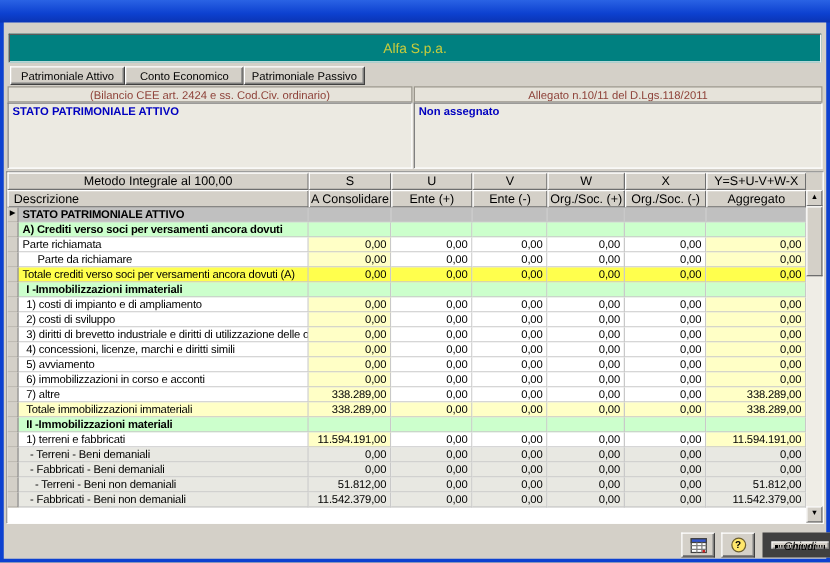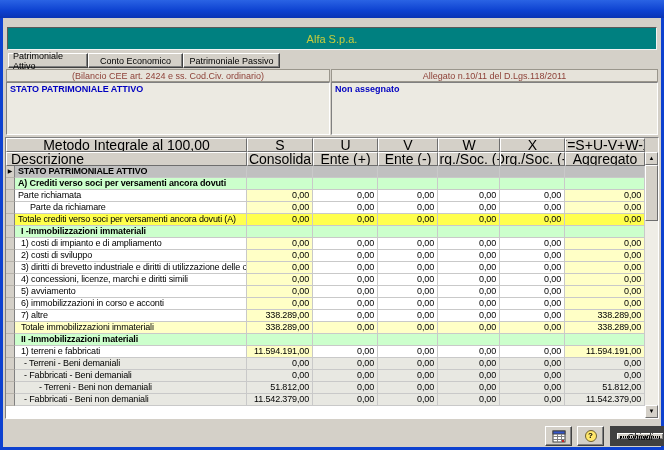--- a/index.html
+++ b/index.html
@@ -29,21 +29,21 @@
   }
   
   .tabs{position:absolute;left:5px;top:35px;height:15px;display:flex;}
   .tab{
     height:15px;background:var(--window-gray,#d4d0c8);
     border:1px solid;border-color:#fff #404040 #404040 #fff;
     box-shadow:inset -1px -1px 0 #808080;
     font-size:9px;color:#000;display:flex;align-items:center;justify-content:center;
     padding:0 4px;
   }
-  .tab.t0{width:80px}.tab.t1{width:97px}.tab.t2{width:95px}
+  .tab.t0{width:92px}.tab.t1{width:97px}.tab.t2{width:95px}
   
   .panel{position:absolute;top:51px;height:66px;}
   .panel.left{left:3px;width:324px;border-radius:10px;}
   .panel.right{left:328px;width:327px;}
   .panel-header{
     height:13px;background:#e6e3da;border:1px solid #9a968c;
     font-size:9px;color:var(--header-maroon,#8e4239);
     display:flex;align-items:center;justify-content:center;white-space:nowrap;overflow:hidden;
   }
   .panel-body{
@@ -55,21 +55,21 @@
   
   .grid{
     position:absolute;left:2px;top:119px;width:654px;height:282px;
     border:1px solid;border-color:#808080 #fff #fff #808080;
     background:#fff;
   }
   .hrow{display:flex;height:14px;}
   .hcell{
     background:var(--window-gray,#d4d0c8);
     border:1px solid;border-color:#fff #6e6e6e #6e6e6e #fff;
-    font-size:14px;color:#000;display:flex;align-items:center;justify-content:center;
+    font-size:10px;color:#000;display:flex;align-items:center;justify-content:center;
     white-space:nowrap;overflow:hidden;
   }
   .hcell.left{justify-content:flex-start;padding-left:4px;}
   .w-desc{width:241px}.w0{width:66px}.w1{width:65px}.w2{width:60px}.w3{width:62px}.w4{width:65px}.w5{width:80px}
   .hfiller{width:13px;background:var(--window-gray,#d4d0c8);}
   .grid-main{display:flex;height:266px;}
   .cols{width:639px;}
   .gbody{height:252px;overflow:hidden;background:#fff;}
   .row{display:flex;height:12px;font-size:9px;letter-spacing:-0.15px;line-height:11px;color:#000;}
   .cell{border-right:1px solid #c9c9c9;border-bottom:1px solid #c9c9c9;overflow:hidden;white-space:nowrap;background:#fff;}
@@ -349,21 +349,21 @@
                 <div class="cell desc" style="padding-left: 9px;">- Fabbricati - Beni demaniali</div>
                 <div class="cell val col0">0,00</div>
                 <div class="cell val col1">0,00</div>
                 <div class="cell val col2">0,00</div>
                 <div class="cell val col3">0,00</div>
                 <div class="cell val col4">0,00</div>
                 <div class="cell val col5">0,00</div>
               </div>
               <div class="row detail">
                 <div class="cell marker"></div>
-                <div class="cell desc" style="padding-left: 24px;">- Terreni - Beni non demaniali</div>
+                <div class="cell desc" style="padding-left: 13px;">- Terreni - Beni non demaniali</div>
                 <div class="cell val col0">51.812,00</div>
                 <div class="cell val col1">0,00</div>
                 <div class="cell val col2">0,00</div>
                 <div class="cell val col3">0,00</div>
                 <div class="cell val col4">0,00</div>
                 <div class="cell val col5">51.812,00</div>
               </div>
               <div class="row detail">
                 <div class="cell marker"></div>
                 <div class="cell desc" style="padding-left: 9px;">- Fabbricati - Beni non demaniali</div>

